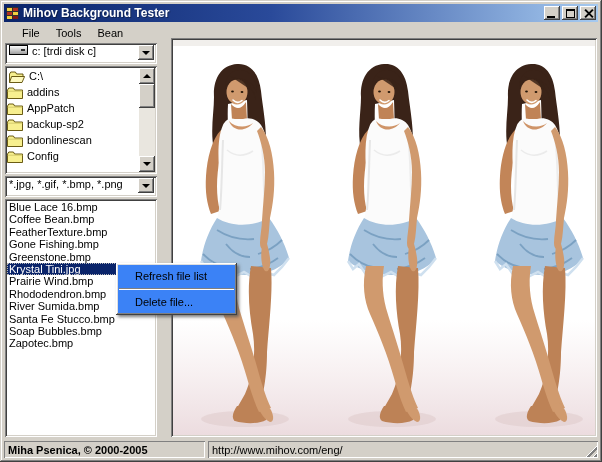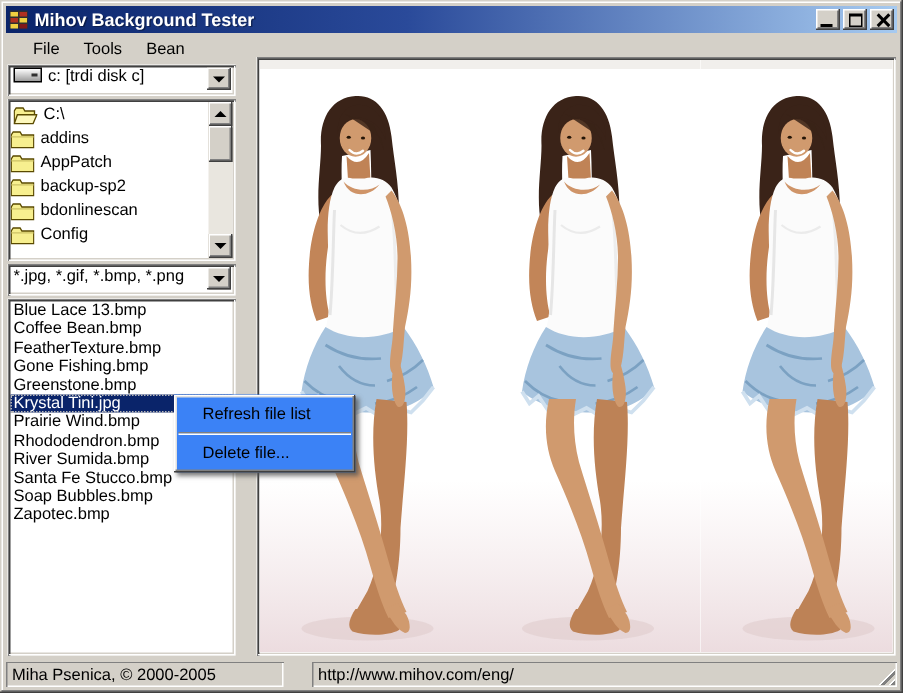--- a/index.html
+++ b/index.html
@@ -72,23 +72,23 @@
   .preview{position:absolute;left:171px;top:38px;width:426px;height:399px;background:#fff;}
   .preview-inner{position:absolute;inset:2px;background:#fff;overflow:hidden;display:flex;}
   .tile{flex:none;width:147px;height:395px;display:block;}
   
   .ctxmenu{position:absolute;left:116px;top:263px;width:121px;background:#3b82f6;padding:3px 2px;z-index:50;
     box-shadow:inset -1px -1px #404040, inset 1px 1px #ffffff, inset -2px -2px #808080, inset 2px 2px #dfdfdf,
                2px 2px 3px rgba(80,80,80,.75);}
   .cmi{height:20px;line-height:20px;padding-left:17px;white-space:nowrap;cursor:default;}
   .csep{height:0;border-top:1px solid #808080;border-bottom:1px solid #ffffff;margin:2px 1px;}
   
-  .status-l{position:absolute;left:4px;top:441px;width:185px;height:17px;
+  .status-l{position:absolute;left:4px;top:441px;width:201px;height:17px;
     box-shadow:inset 1px 1px #808080, inset -1px -1px #ffffff;
-    display:flex;align-items:center;padding-left:4px;white-space:nowrap;overflow:hidden;}
+    display:flex;align-items:center;padding-left:4px;white-space:nowrap;overflow:hidden;font-weight:bold;}
   .status-r{position:absolute;left:208px;top:441px;width:390px;height:17px;
     box-shadow:inset 1px 1px #808080, inset -1px -1px #ffffff;
     display:flex;align-items:center;padding-left:4px;white-space:nowrap;overflow:hidden;}
   .grip{position:absolute;right:1px;bottom:1px;width:13px;height:13px;
     background:repeating-linear-gradient(135deg,#ffffff 0 1px,#808080 1px 3px,#d4d0c8 3px 5px);
     clip-path:polygon(100% 0,100% 100%,0 100%);}
 </style>
 </head>
 <body>
 
@@ -241,21 +241,21 @@
   </div>
 
   <div class="combo sunken2" style="top:176px">
     <span class="val">*.jpg, *.gif, *.bmp, *.png</span>
     <span class="drop-btn">
         <span class="tri-down"></span>
       </span>
   </div>
 
   <div class="filelist sunken2">
-    <div class="frow">Blue Lace 13.bmp</div>
+    <div class="frow">Blue Lace 16.bmp</div>
     <div class="frow">Coffee Bean.bmp</div>
     <div class="frow">FeatherTexture.bmp</div>
     <div class="frow">Gone Fishing.bmp</div>
     <div class="frow">Greenstone.bmp</div>
     <div class="frow sel">Krystal Tini.jpg</div>
     <div class="frow">Prairie Wind.bmp</div>
     <div class="frow">Rhododendron.bmp</div>
     <div class="frow">River Sumida.bmp</div>
     <div class="frow">Santa Fe Stucco.bmp</div>
     <div class="frow">Soap Bubbles.bmp</div>

